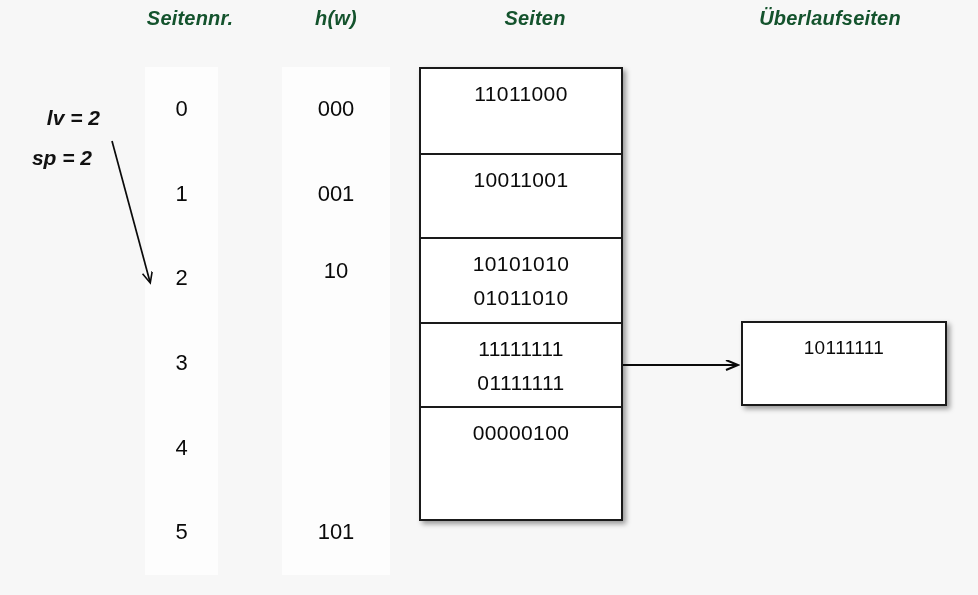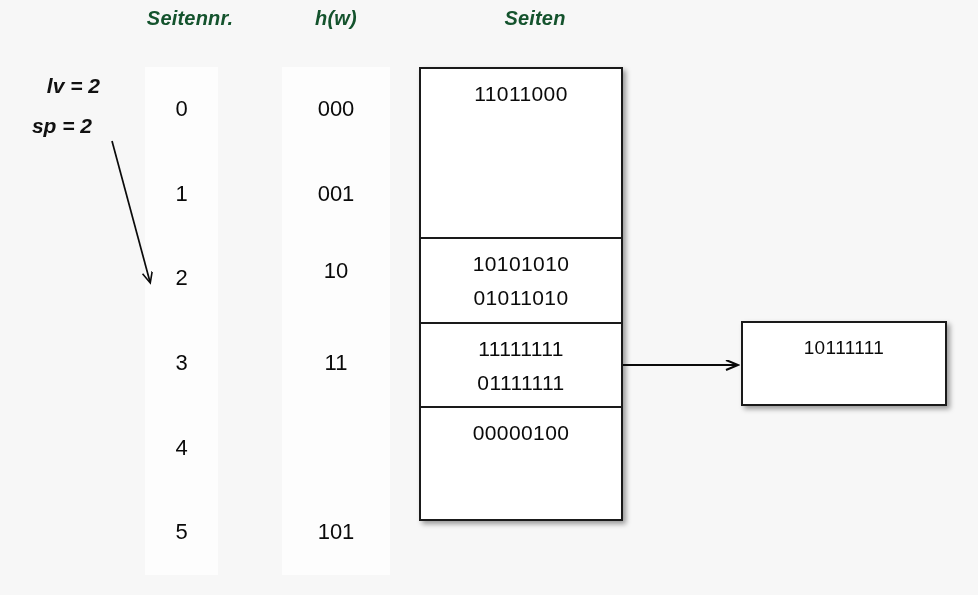--- a/index.html
+++ b/index.html
@@ -42,20 +42,21 @@
   
   .annot {
     position: absolute;
     font-style: italic;
     font-size: 21px;
     font-weight: 600;
     white-space: nowrap;
     text-align: right;
     transform: translateX(-100%);
     color: #111;
+    margin-top: 32px;
   }
   #annot-lv { left: 100px; top: 74px; }
   #annot-sp { left: 92px; top: 114px; }
 
   
   .col-panel {
     position: absolute;
     background: #fdfdfd;
     top: 67px;
     height: 508px;
@@ -146,48 +147,51 @@
 <body>
 
 <div id="stage">
 
   <div class="col-header" id="hdr-seitennr">Seitennr.</div>
 
   <div class="col-header" id="hdr-hw">h(w)</div>
 
   <div class="col-header" id="hdr-seiten">Seiten</div>
 
+  <div class="col-header" id="hdr-overflow">Überlaufseiten</div>
 
   <div class="annot" id="annot-lv">lv = 2</div>
 
   <div class="annot" id="annot-sp">sp = 2</div>
 
   <div class="col-panel" id="panel-seitennr">
     <div class="cell" style="top:0px">0</div>
     <div class="cell" style="top:84.6px">1</div>
     <div class="cell" style="top:169.2px">2</div>
     <div class="cell" style="top:253.8px">3</div>
     <div class="cell" style="top:338.4px">4</div>
     <div class="cell" style="top:423.0px">5</div>
   </div>
 
   <div class="col-panel" id="panel-hw">
     <div class="cell" style="top:0px">000</div>
     <div class="cell" style="top:84.6px">001</div>
     <div class="cell" style="top:162px">10</div>
-    <div class="cell" style="top:253.8px">11</div>
     <div class="cell" style="top:423.0px">101</div>
   </div>
 
   <div id="pages-table">
 
     <div class="page-row" style="top:0px">
       <div class="bits">11011000</div>
     </div>
 
+    <div class="page-row" style="top:84.2px">
+      <div class="bits">10011001</div>
+    </div>
 
     <div class="page-row" style="top:168.4px">
       <div class="bits">10101010</div>
       <div class="bits">01011010</div>
     </div>
 
     <div class="page-row" style="top:252.6px">
       <div class="bits">11111111</div>
       <div class="bits">01111111</div>
     </div>

